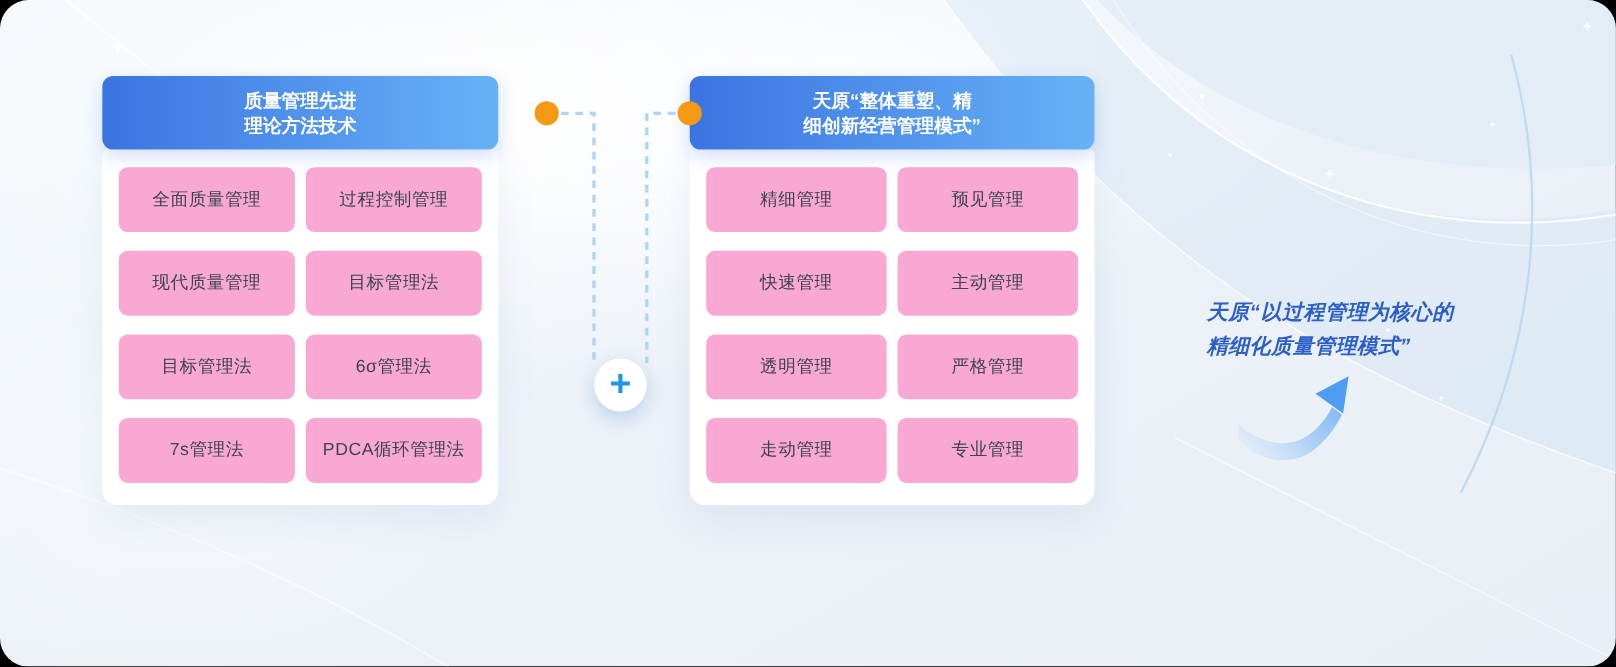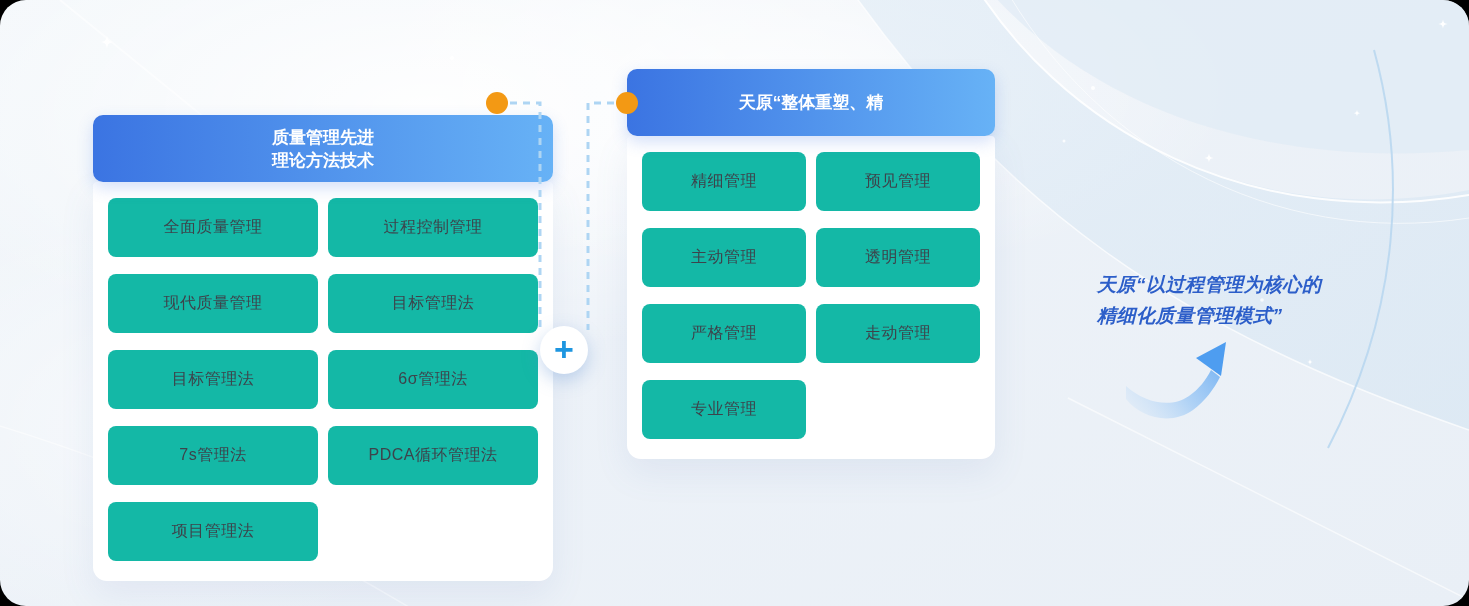--- a/index.html
+++ b/index.html
@@ -5,40 +5,40 @@
   html,body { margin:0; padding:0; background:#000; }
   .stage {
     position:relative; width:1469px; height:606px;
     border-radius:26px; overflow:hidden;
     background:linear-gradient(150deg,#F4F8FB 0%,#EDF2F8 45%,#E9EFF6 100%);
     font-family:"Liberation Sans","DejaVu Sans",sans-serif;
   }
   .bg-decor { position:absolute; inset:0; z-index:0; pointer-events:none; }
 
   .panel { position:absolute; top:69px; z-index:2; }
-  .panel.left  { left:93px;  width:460px;margin-top:46px; }
+  .panel.left  { left:93px;  width:360px; }
   .panel.right { left:627px; width:368px; }
 
   .panel-header {
     height:67px; border-radius:10px;
     background:linear-gradient(90deg,#3B74E2 0%,#67B2F6 100%);
     color:#FFFFFF; font-size:17px; font-weight:bold; line-height:23px;
     display:flex; flex-direction:column; align-items:center; justify-content:center;
     text-align:center; position:relative; z-index:2;
     box-shadow:0 6px 16px rgba(59,116,226,0.22);
   }
   .panel-body {
     position:relative; z-index:1; margin-top:0;
     background:#FFFFFF; border-radius:4px 4px 14px 14px;
     padding:16px 15px 20px;
     display:grid; grid-template-columns:1fr 1fr; gap:17px 10px;
     box-shadow:0 14px 34px rgba(96,130,186,0.10);
   }
   .cell {
-    height:59px; background:#14b8a6; border-radius:8px;
+    height:59px; background:#f9a8d4; border-radius:8px;
     display:flex; align-items:center; justify-content:center;
     font-size:16px; color:#3D434B; letter-spacing:0.5px;
   }
 
   .connector-overlay { position:absolute; inset:0; z-index:3; pointer-events:none; }
   .dot {
     position:absolute; width:22px; height:22px; border-radius:50%;
     background:#F39914; z-index:4;
   }
   .dot.left  { left:486px; top:92px; }
@@ -110,31 +110,32 @@
     </header>
     <div class="panel-body">
       <div class="cell">全面质量管理</div>
       <div class="cell">过程控制管理</div>
       <div class="cell">现代质量管理</div>
       <div class="cell">目标管理法</div>
       <div class="cell">目标管理法</div>
       <div class="cell">6σ管理法</div>
       <div class="cell">7s管理法</div>
       <div class="cell">PDCA循环管理法</div>
-      <div class="cell">项目管理法</div>
     </div>
   </section>
 
   <section class="panel right">
     <header class="panel-header">
       <span>天原“整体重塑、精</span>
+      <span>细创新经营管理模式”</span>
     </header>
     <div class="panel-body">
       <div class="cell">精细管理</div>
       <div class="cell">预见管理</div>
+      <div class="cell">快速管理</div>
       <div class="cell">主动管理</div>
       <div class="cell">透明管理</div>
       <div class="cell">严格管理</div>
       <div class="cell">走动管理</div>
       <div class="cell">专业管理</div>
     </div>
   </section>
 
   <svg class="connector-overlay" viewBox="0 0 1469 606" aria-hidden="true">
     <path d="M497,103 H540 V330" fill="none" stroke="#AED5F3" stroke-width="3" stroke-dasharray="7 6"></path>

